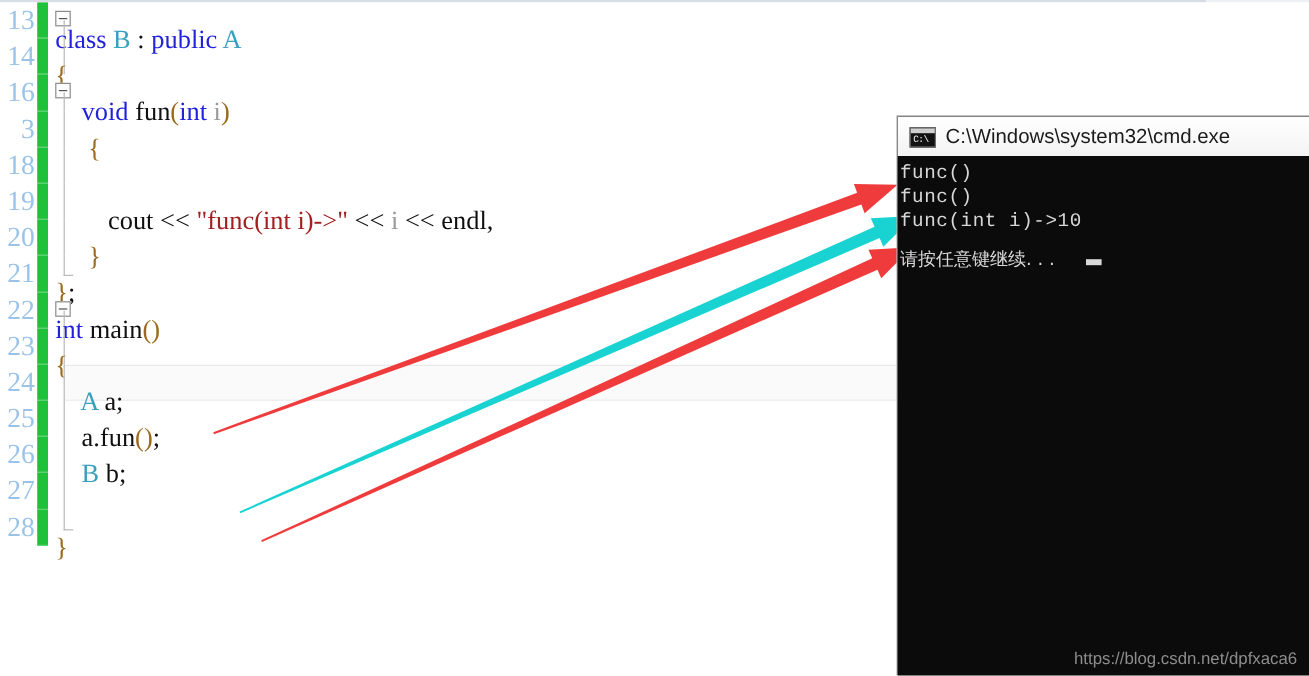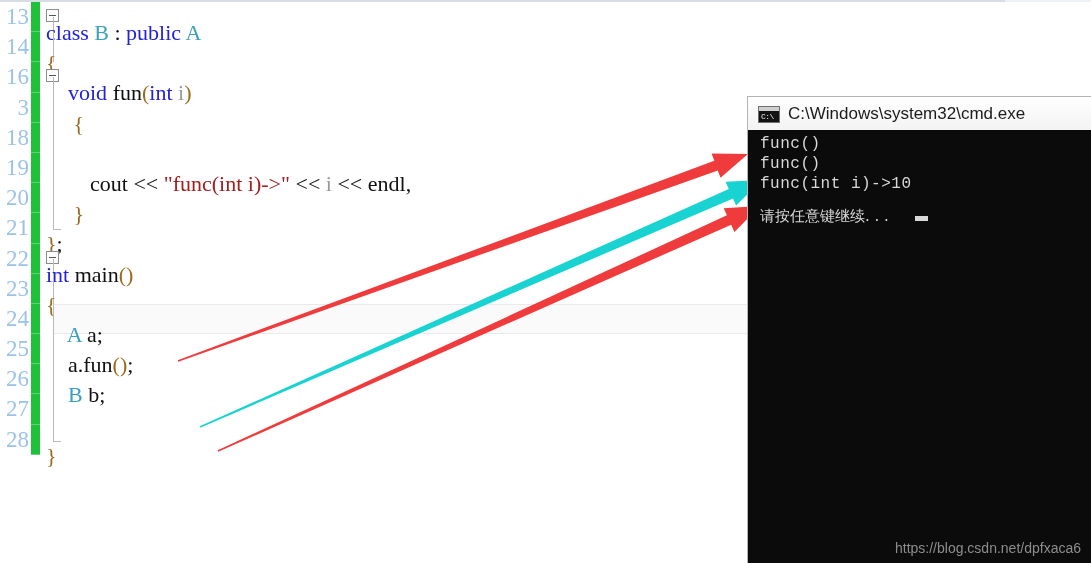--- a/index.html
+++ b/index.html
@@ -101,21 +101,21 @@
     color:#f2f2f2;font-family:"Liberation Mono", monospace;font-size:8px;
     line-height:11px;letter-spacing:-.5px;
   }
   .console-title-text{
     position:absolute;left:40px;top:0;height:33px;line-height:33px;
     font-family:"Liberation Sans", sans-serif;font-size:17px;color:#1b1b1b;
     white-space:nowrap;
   }
   .console-body{
     position:absolute;left:0;top:33px;width:343px;height:433px;background:#0b0b0b;
-    padding:4px 0 0 12px;box-sizing:border-box;
+    padding:4px 0 0 2px;box-sizing:border-box;
   }
   .cline{
     height:20px;line-height:20px;
     font-family:"Liberation Mono", monospace;
     font-size:16px;color:#d8d8d8;white-space:pre;letter-spacing:.5px;
   }
   .cline.cjk{font-family:"DejaVu Sans", sans-serif;font-size:15px;letter-spacing:0;margin-top:12px;}
   .cursor{display:inline-block;width:13px;height:5px;background:#d8d8d8;vertical-align:baseline;margin-left:26px;}
   .watermark{
     position:absolute;right:10px;bottom:7px;

